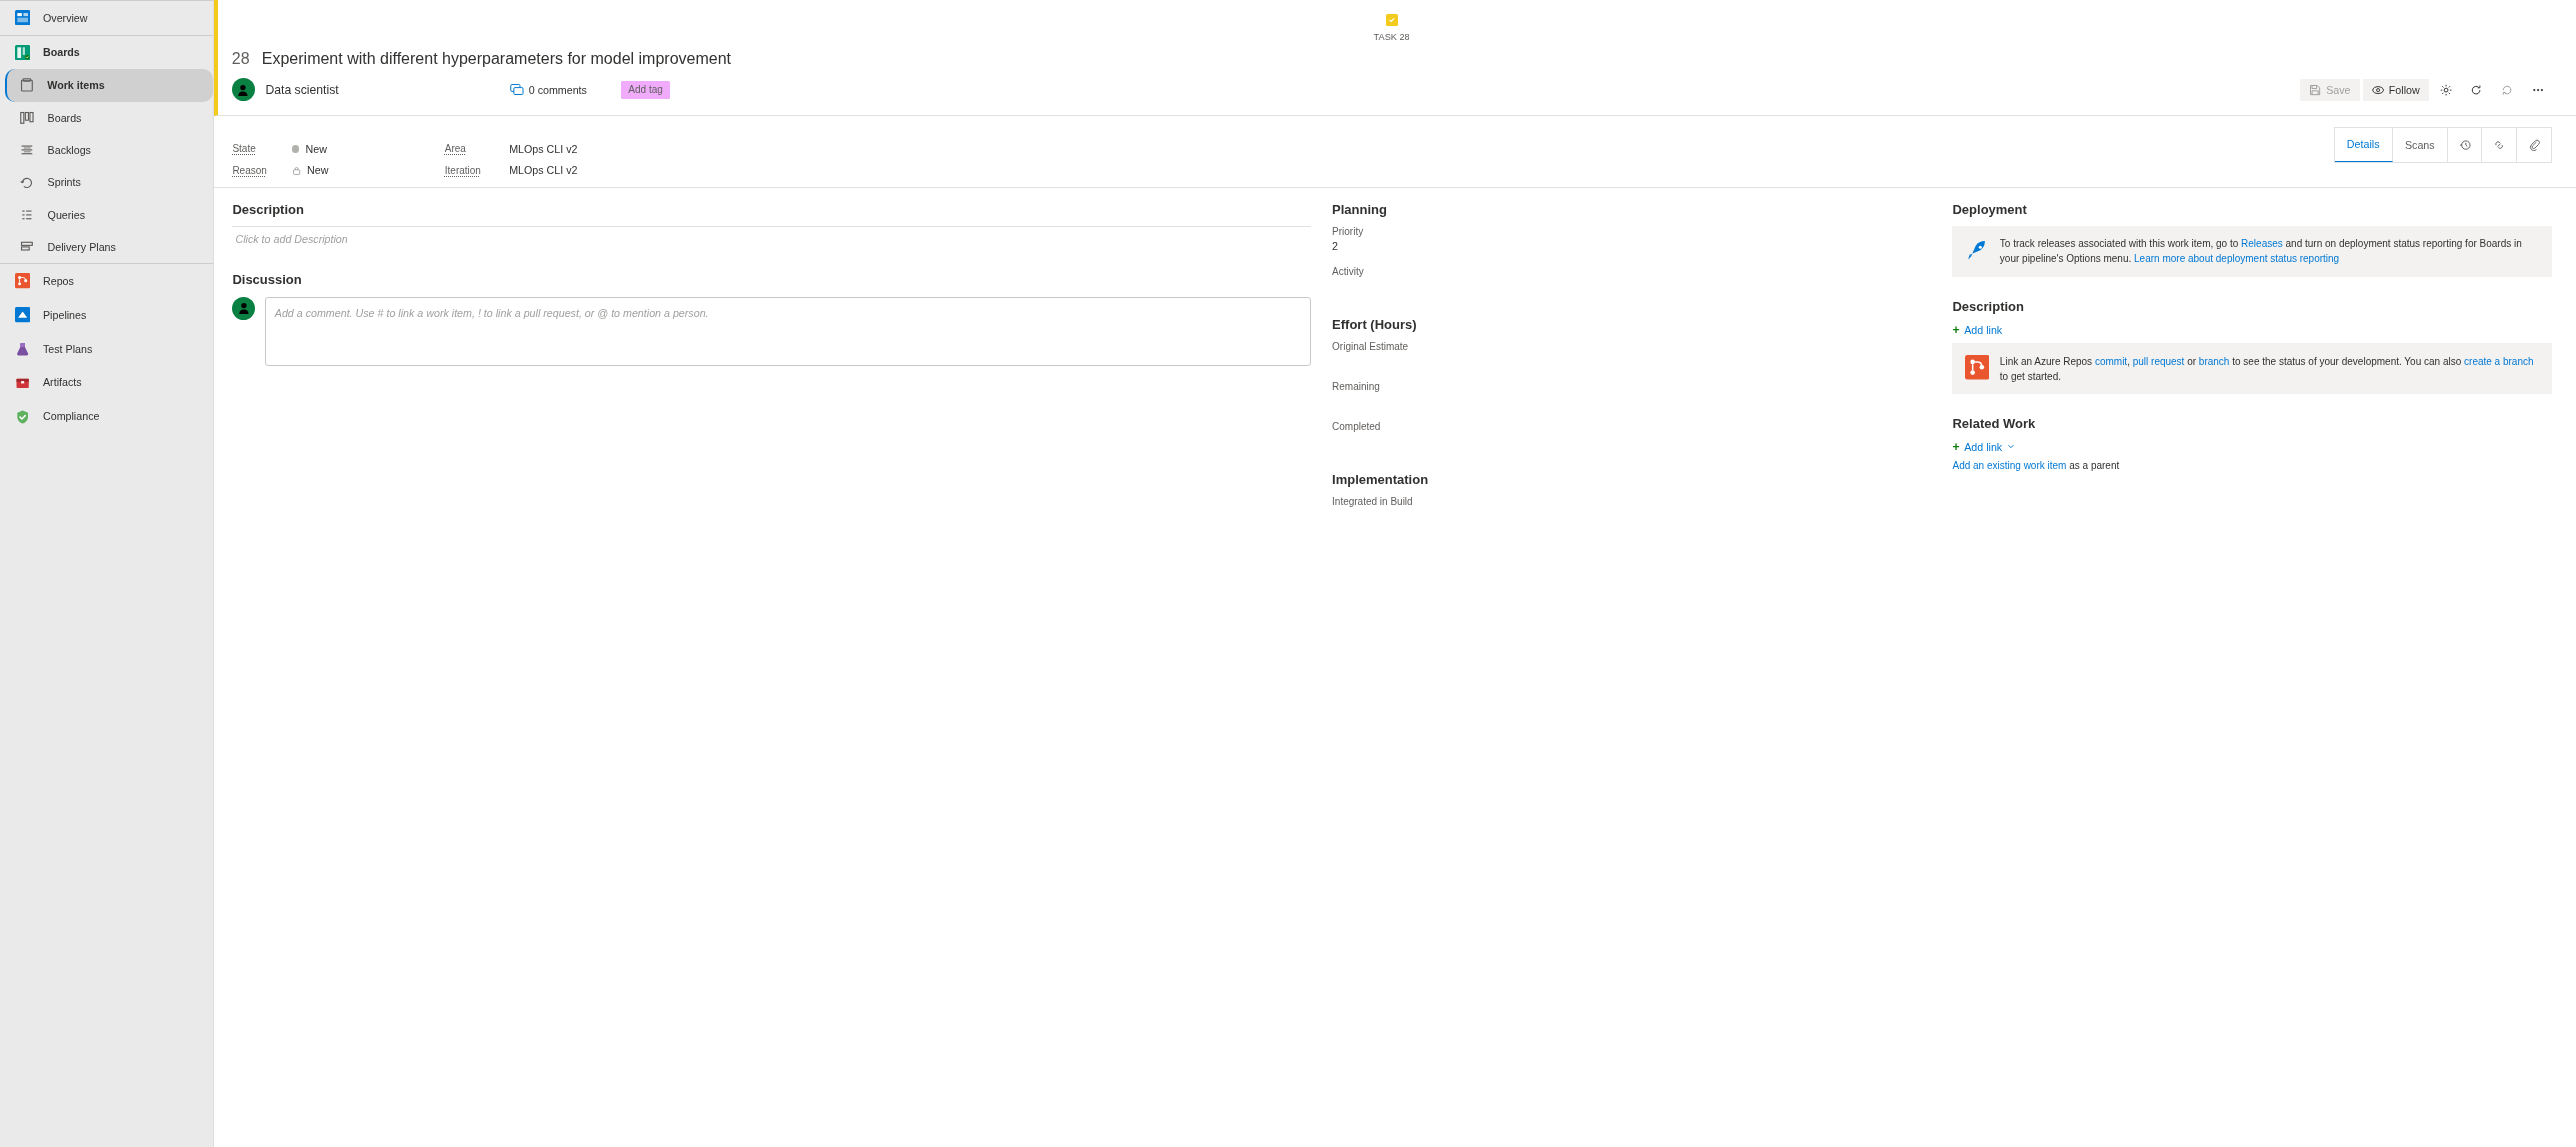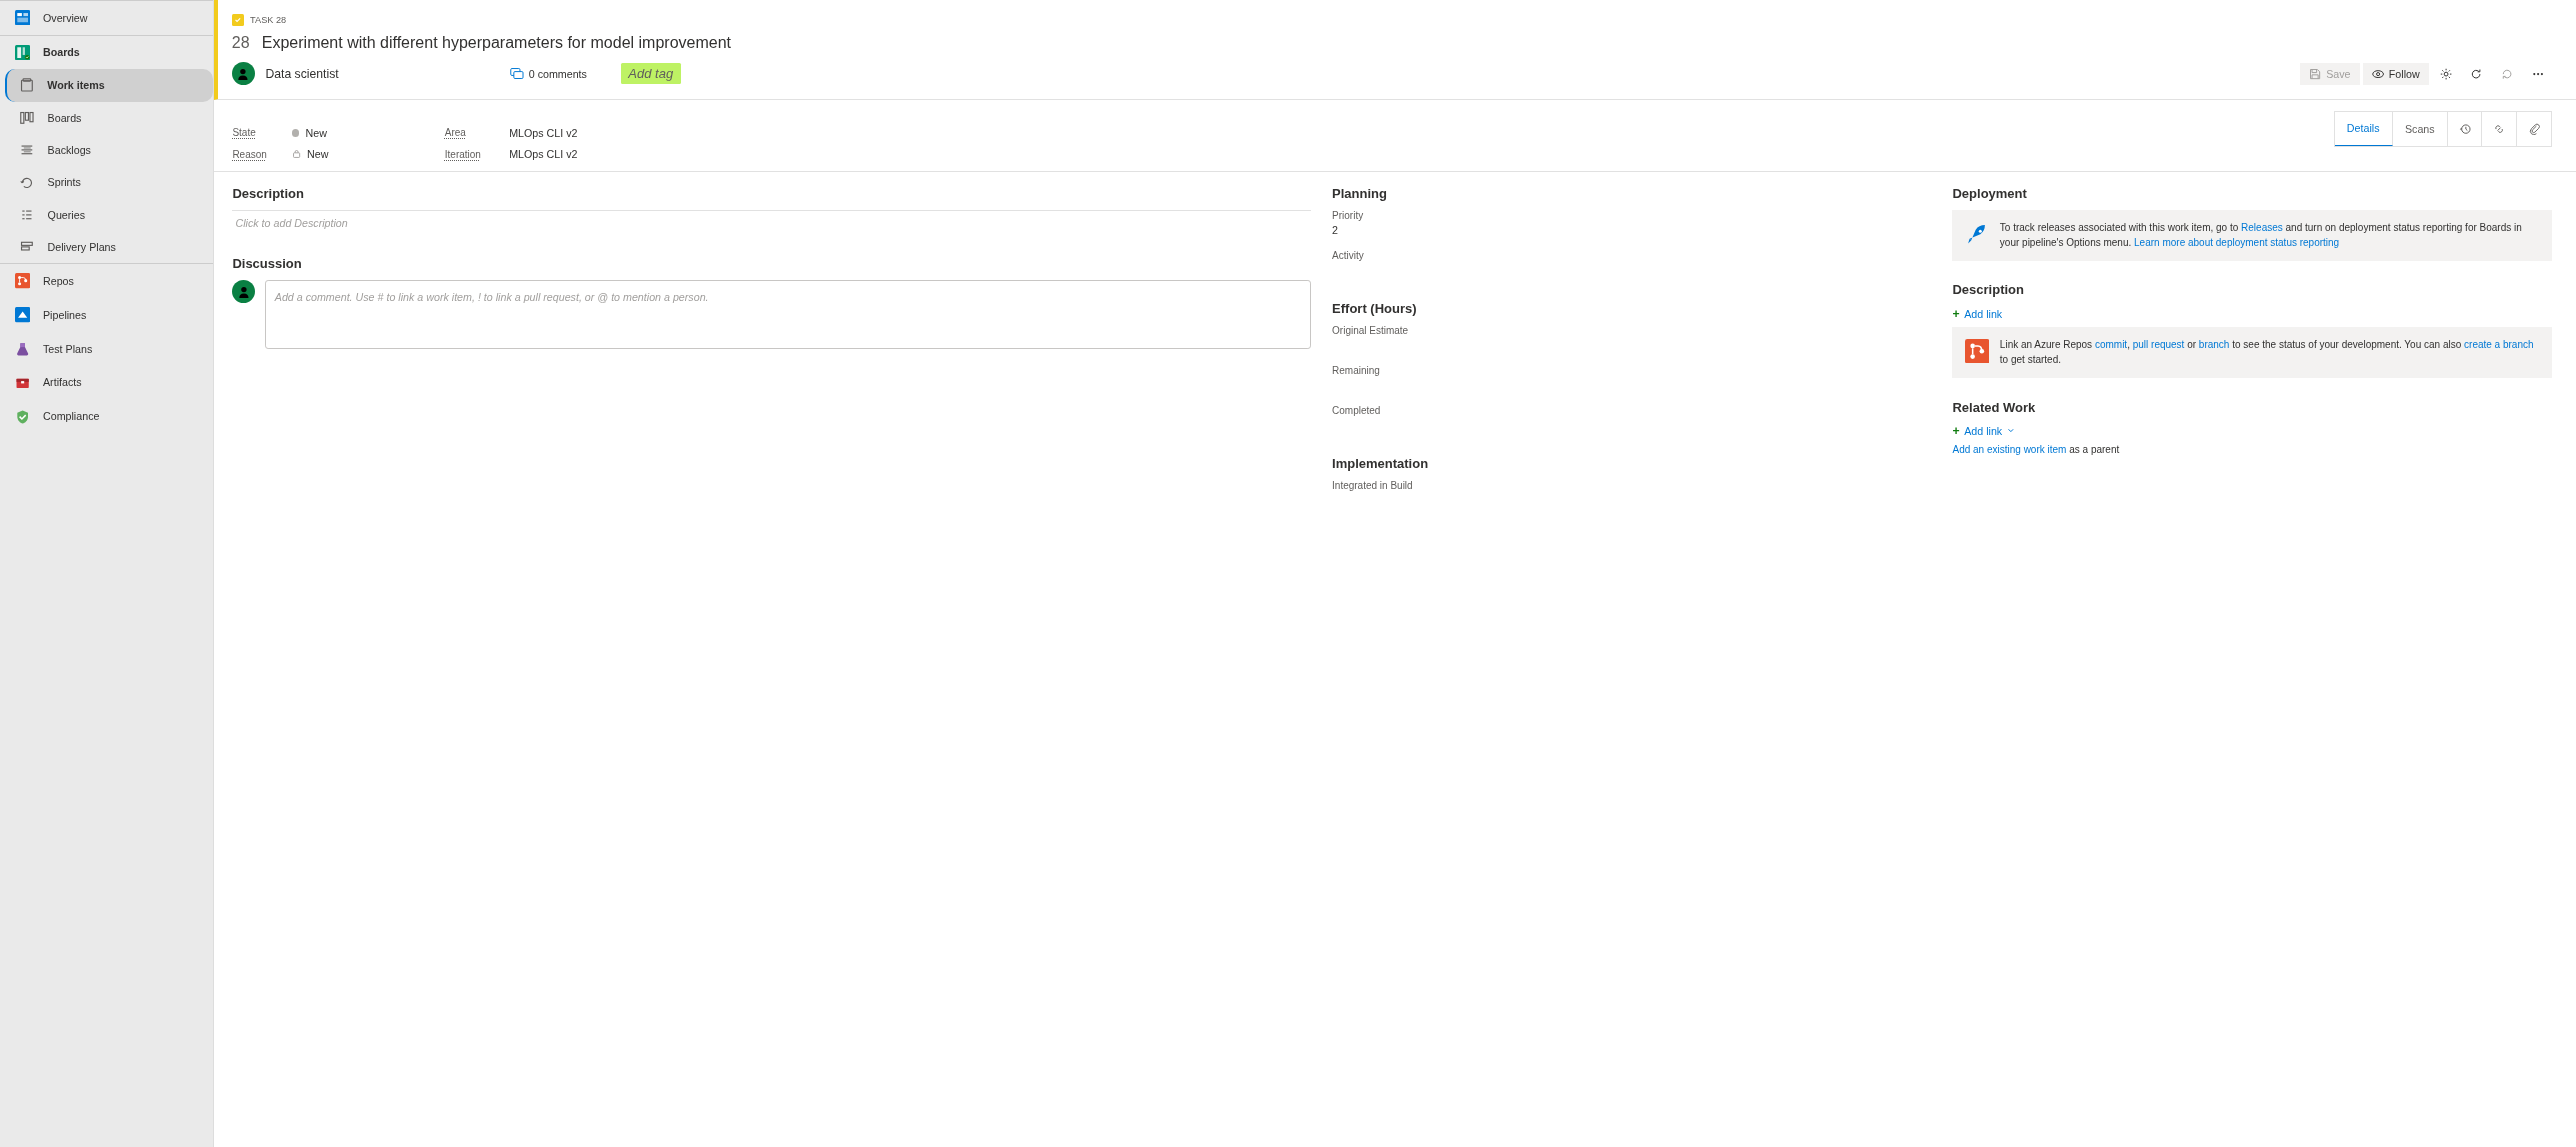--- a/index.html
+++ b/index.html
@@ -14,30 +14,30 @@
 .nav-item .icon { width: 17px; height: 17px; margin-right: 12.2px; display: flex; align-items: center; justify-content: center; }
 .nav-sub { padding-left: 4.6px; }
 .nav-sub .nav-item { padding: 7.7px 13.8px; }
 .nav-sub .nav-item.selected { background: #d0d0d0; border-left: 2.3px solid #0078d4; padding-left: 11.5px; }
 .nav-sep { height: 0.8px; background: #ccc; margin: 0; }
 
 
 .main { flex: 1; display: flex; flex-direction: column; overflow: hidden; }
 
 .wi-header-wrap { border-left: 4.6px solid #f2cb1d; padding: 13.8px 24.5px 13.8px 13.8px; border-bottom: 0.8px solid #e1e1e1; }
-.wi-type-row { display: flex; align-items: center; gap: 6.1px; color: #605e5c; font-size: 9.2px; margin-bottom: 7.7px; }
+.wi-type-row { display: flex; align-items: center; gap: 6.1px; color: #605e5c; font-size: 9.2px; margin-bottom: 7.7px; flex-direction: column; }
 .wi-type-icon { width: 12.2px; height: 12.2px; background: #f2cb1d; border-radius: 1.5px; display: flex; align-items: center; justify-content: center; }
 .wi-title-row { display: flex; align-items: center; gap: 12.2px; font-size: 16px; margin-bottom: 10.7px; }
 .wi-id { color: #605e5c; }
 .wi-title { font-weight: 400; }
 .wi-meta-row { display: flex; align-items: center; gap: 10.7px; }
 .avatar { width: 23px; height: 23px; border-radius: 50%; background: #0a8043; display: flex; align-items: center; justify-content: center; }
 .assignee-name { font-size: 12.2px; }
 .comments-link { display: flex; align-items: center; gap: 4.6px; color: #323130; margin-left: 161px; cursor: pointer; }
-.add-tag { background: #bef264; padding: 3.1px 7.7px; font-size: 13px; border-radius: 1.5px; margin-left: 23px; cursor: pointer; color: #605e5c; font-style: italic; }
+.add-tag { background: #f0abfc; padding: 3.1px 7.7px; font-size: 10px; border-radius: 1.5px; margin-left: 23px; cursor: pointer; color: #605e5c; }
 .toolbar-right { margin-left: auto; display: flex; align-items: center; gap: 3.1px; }
 .tb-btn { display: flex; align-items: flex-end; gap: 4.6px; padding: 4.6px 9.2px; background: #f3f2f1; cursor: pointer; font-size: 10.7px; color: #323130; }
 .tb-btn.icon-only { padding: 4.6px 7.7px; background: transparent; }
 .tb-btn.disabled { color: #a19f9d; cursor: default; }
 
 .wi-classification { display: flex; padding: 10.7px 24.5px 10.7px 18.4px; border-bottom: 0.8px solid #e1e1e1; align-items: flex-start; }
 .class-col { display: flex; flex-direction: column; gap: 9.2px; margin-top: 16px; }
 .class-row { display: flex; align-items: center; gap: 18.4px; }
 .class-label { color: #605e5c; font-size: 10px; width: 41px; text-decoration: underline dotted; text-underline-offset: 2.3px; }
 .class-val { display: flex; align-items: center; gap: 6.1px; min-width: 107px; }

